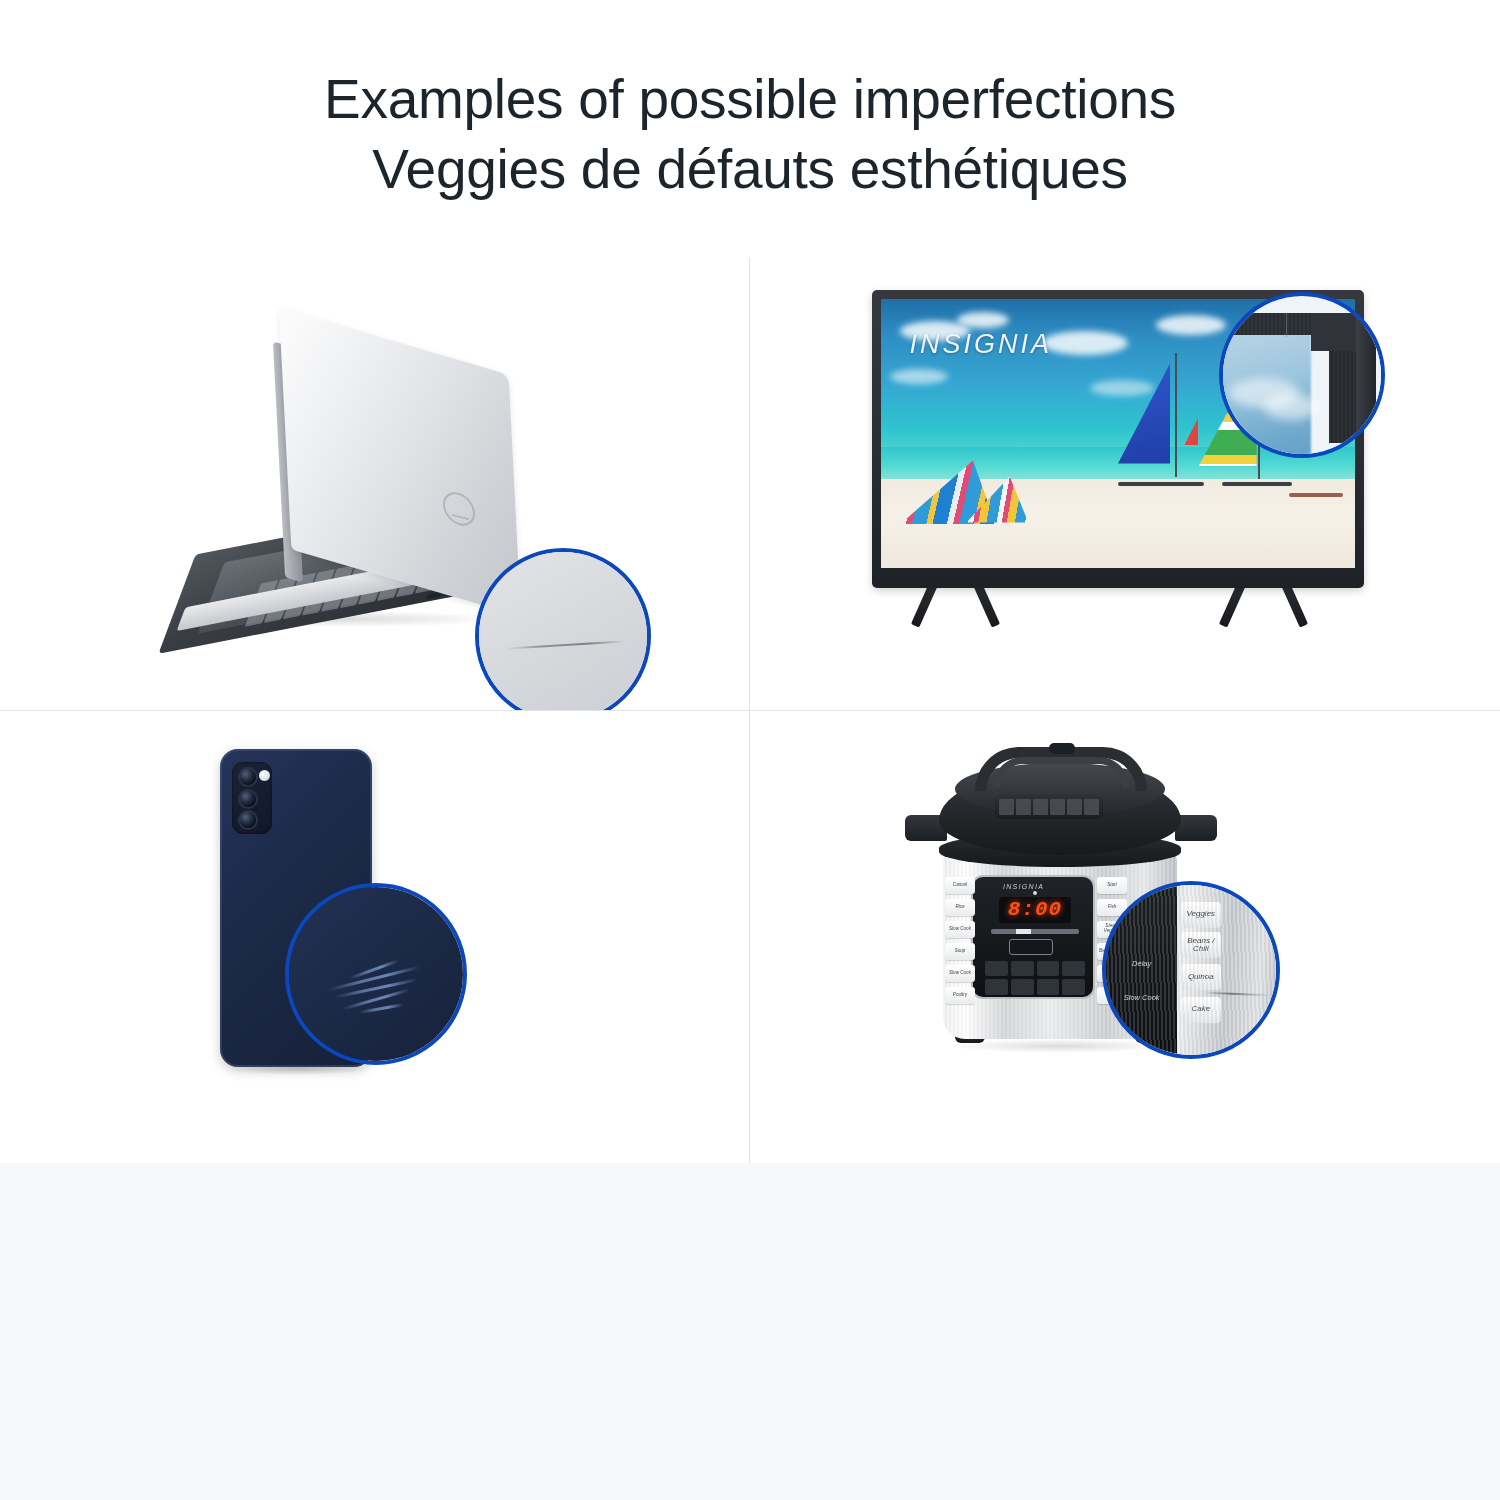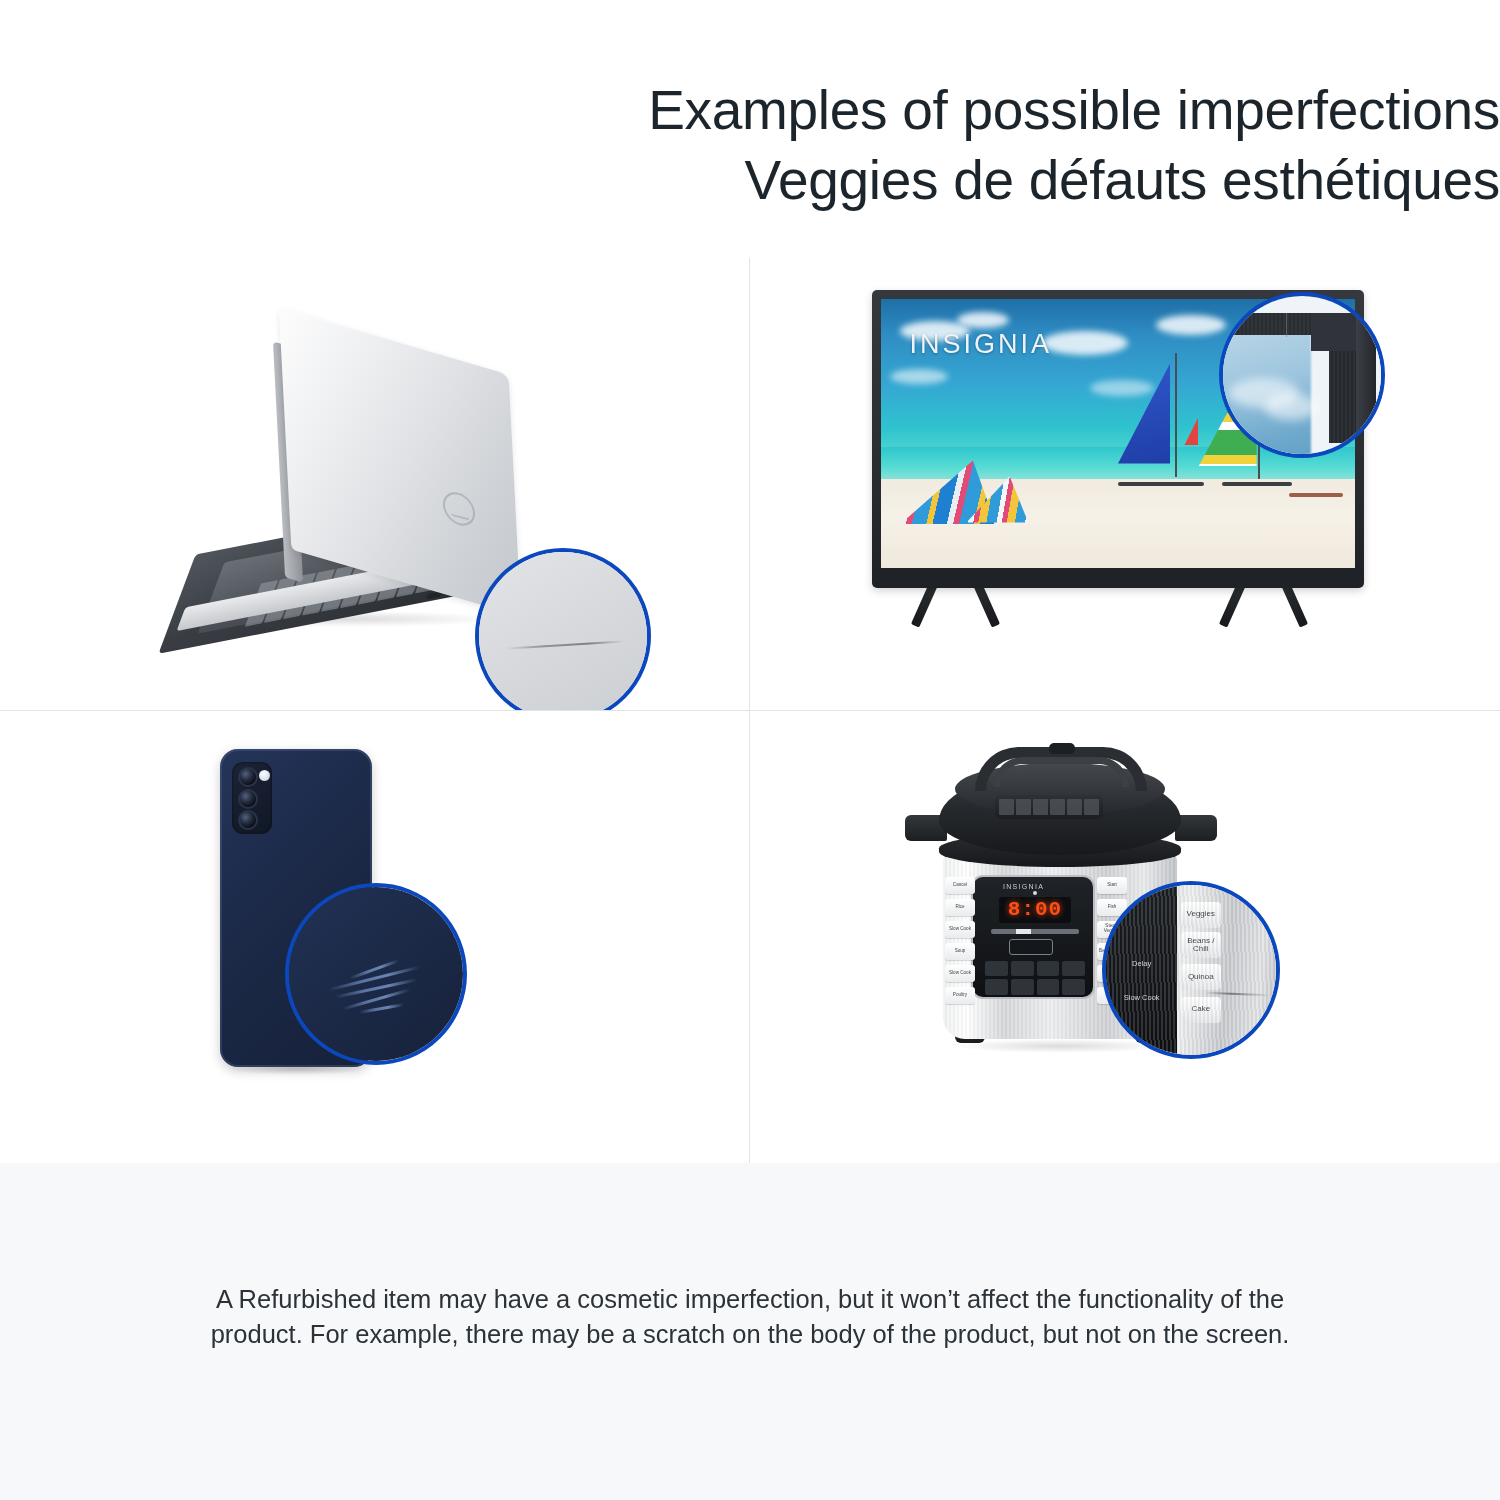--- a/index.html
+++ b/index.html
@@ -7,22 +7,22 @@
   html, body {
     width: 1500px; height: 1500px;
     background: #ffffff;
     font-family: "Liberation Sans", "DejaVu Sans", sans-serif;
     overflow: hidden;
   }
   .page { position: relative; width: 1500px; height: 1500px; background:#fff; }
 
   
   .header {
-    position: absolute; top: 16px; left: 0; width: 1500px; height: 258px;
-    display: flex; flex-direction: column; align-items: flex-end;
+    position: absolute; top: 5px; left: 0; width: 1500px; height: 258px;
+    display: flex; flex-direction: column; align-items: center;
     justify-content: center; background: #ffffff;
   }
   .title-line {
     color: #1d252c;
     font-size: 55px;
     font-weight: 400;
     letter-spacing: -0.3px;
     line-height: 1.28;
     text-align: center;
     white-space: nowrap;
@@ -39,21 +39,21 @@
   }
   .cell {
     position: relative;
     display: flex; align-items: center; justify-content: center;
     overflow: hidden;
     background: #ffffff;
   }
   .cell.br { border-right: 1px solid #dfe4ea; }
   .cell.bb { border-bottom: 1px solid #dfe4ea; }
 
-  .stage { position: relative; width: 100%; height: 100%; }
+  .stage { position: relative; width: 100%; height: 100%; font-style: italic; }
 
   
   .magnifier {
     position: absolute;
     border-radius: 50%;
     border: 4px solid #0b47bd;
     overflow: hidden;
     z-index: 40;
   }
 
@@ -682,16 +682,15 @@
             </div>
           </div>
 
         </div>
       </div>
     </div>
 
   </div>
 
   <div class="footer">
-    <p class="para en">A Refurbished item may have a cosmetic imperfection, but it won’t affect the functionality of the product. For example, there may be a scratch on the body of the product, but not on the screen.</p>
   </div>
 
 </div>
 
 </body></html>

